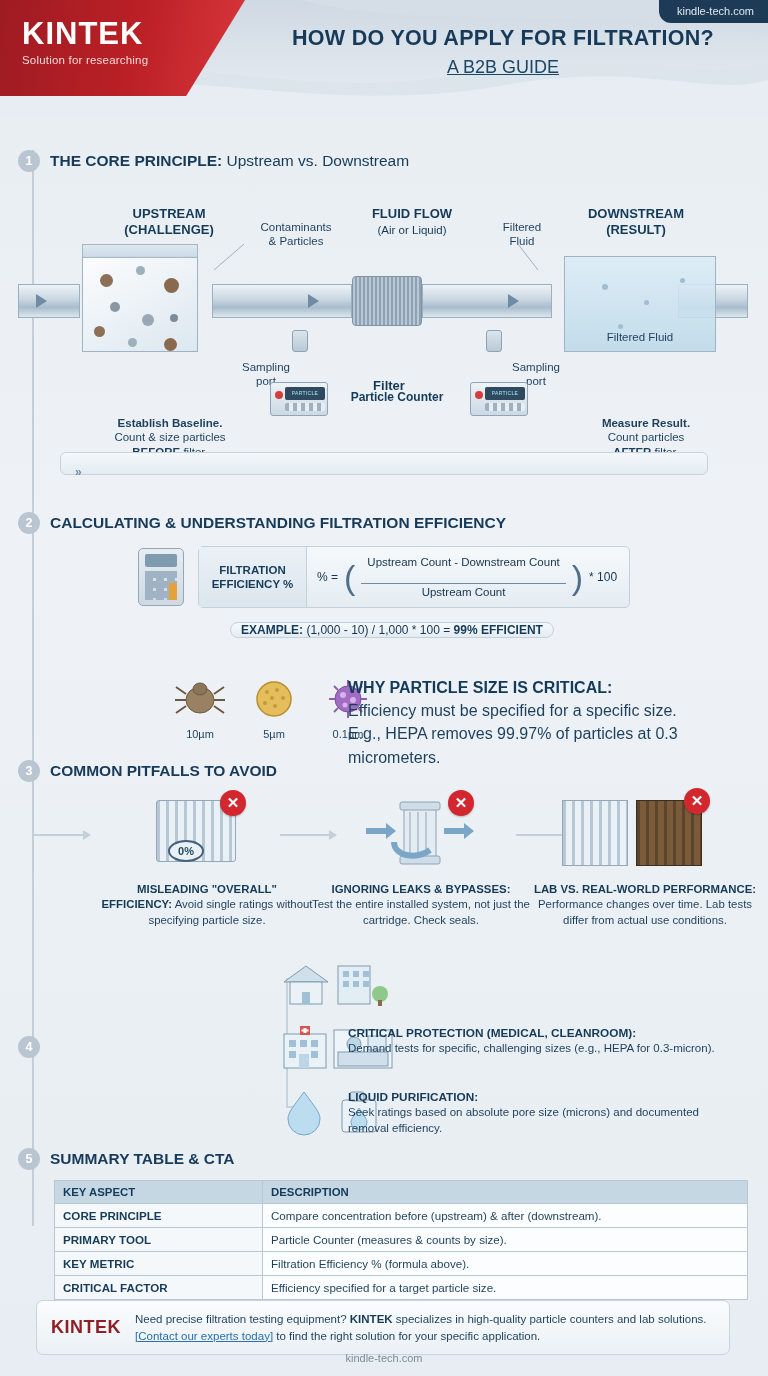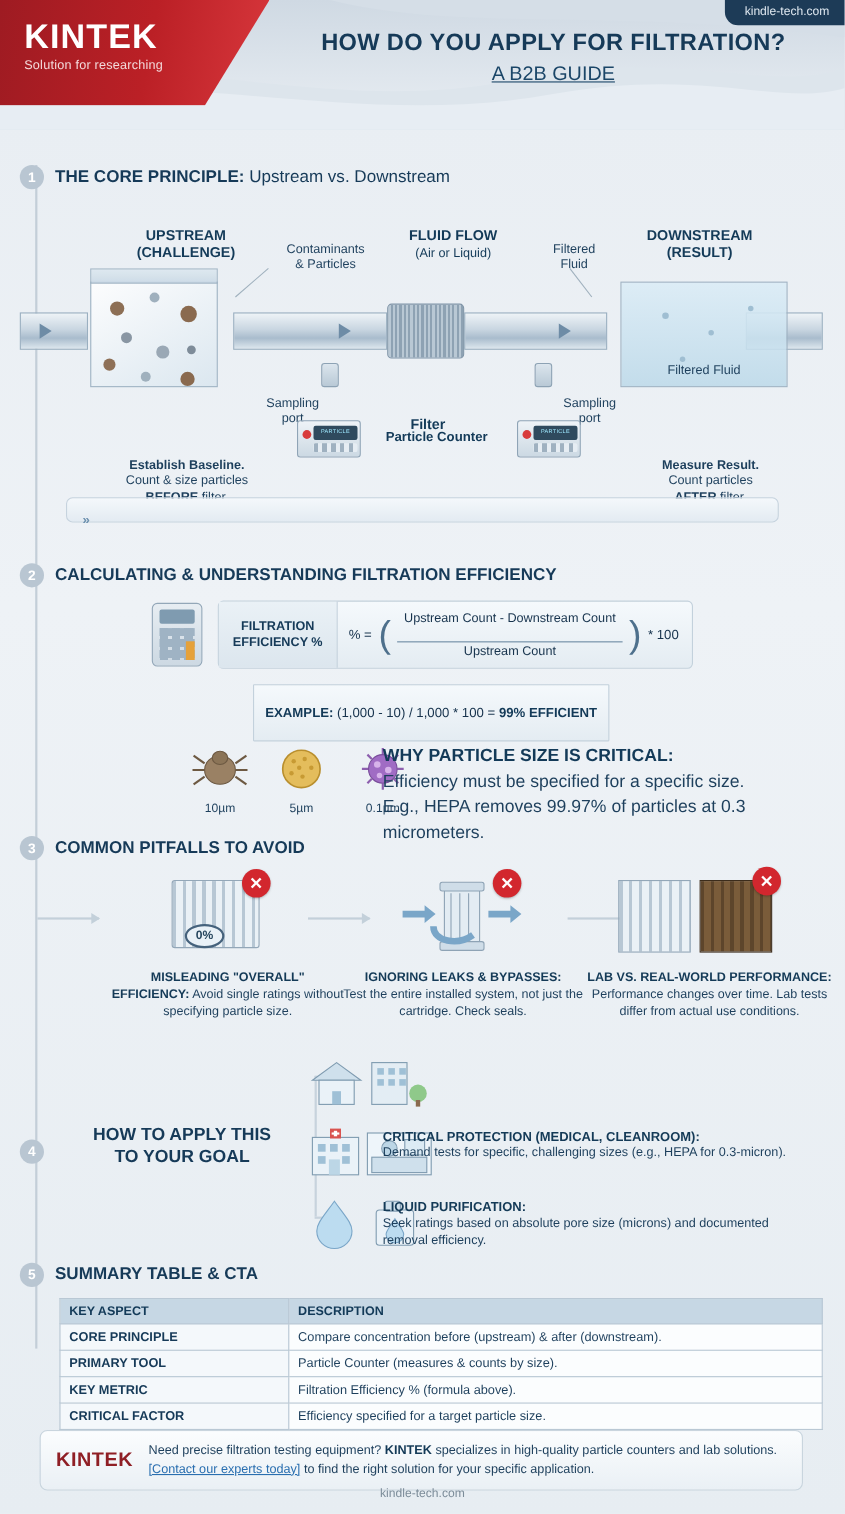--- a/index.html
+++ b/index.html
@@ -155,22 +155,22 @@
     background: linear-gradient(180deg,#eaf1f6,#dce6ee);
   }
   .fe-eq { display:flex; align-items:center; gap:6px; padding: 0 10px; font-size: 12px; color:#17334d;}
   .paren { font-size: 34px; color:#4e708c; font-weight: 300; line-height: 0.9; }
   .frac { text-align: center; }
   .frac .top { font-size: 11.5px; padding: 0 6px 15px; border-bottom: 1px solid #6d8ba4; }
   .frac .bot { font-size: 11.5px; padding: 2px 6px 0; }
   .example {
     position: absolute; left: 212px; right: 196px; top: 76px;
     background: linear-gradient(180deg,#f5f9fc,#e4ecf2);
-    border: 1px solid #c3d1dc; border-radius: 1px;
-    text-align: center; padding: 18px 6px; font-size: 12px; color:#17334d;
+    border: 1px solid #c3d1dc; border-radius: 13px;
+    text-align: center; padding: 0 6px; font-size: 12px; color:#17334d;
   }
   .example b { color:#133a58; }
   .particles { position: absolute; left: 150px; top: 130px; }
   .p-item { position:absolute; text-align:center; width: 64px; }
   .p-item .cap { font-size: 11px; margin-top: 4px; color:#1d3f5c;}
   .why {
     position: absolute; left: 330px; top: 130px; right: 20px;
     font-size: 16px; line-height: 1.45; color:#1d3f5c;
   }
   .why b { color:#133a58; }
@@ -517,24 +517,20 @@
           <span>Performance changes over time. Lab tests differ from actual use conditions.</span>
         </div>
       </div>
     </div>
   </div>
 
   <div class="sec" id="sec4">
     <div class="goal-wrap">
       <div class="sec-head" style="position:absolute;left:0;top:76px;">
         <div class="num">4</div>
-      </div>
-      <div class="goal-title">
-        <span>HOW TO APPLY THIS</span><br>
-        <span>TO YOUR GOAL</span>
       </div>
 
       <div class="branch"></div>
       <div class="branch-arm" style="top:18px;"></div>
       <div class="branch-arm" style="top:82px;"></div>
       <div class="branch-arm" style="top:146px;"></div>
 
       <div class="goal-ic" style="top:0px;">
         <svg width="120" height="50" viewBox="0 0 120 50">
           <polygon points="8,22 30,6 52,22" fill="#cfe0ec" stroke="#7f9bb0"></polygon>

